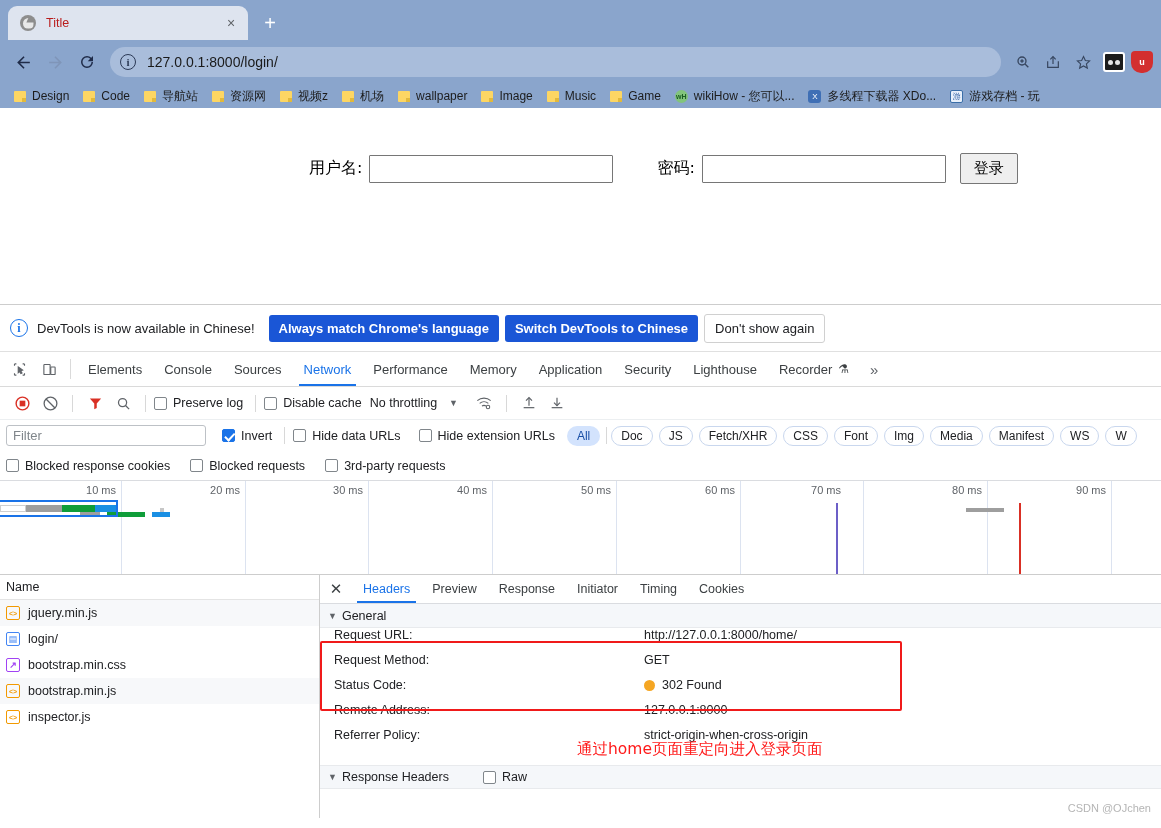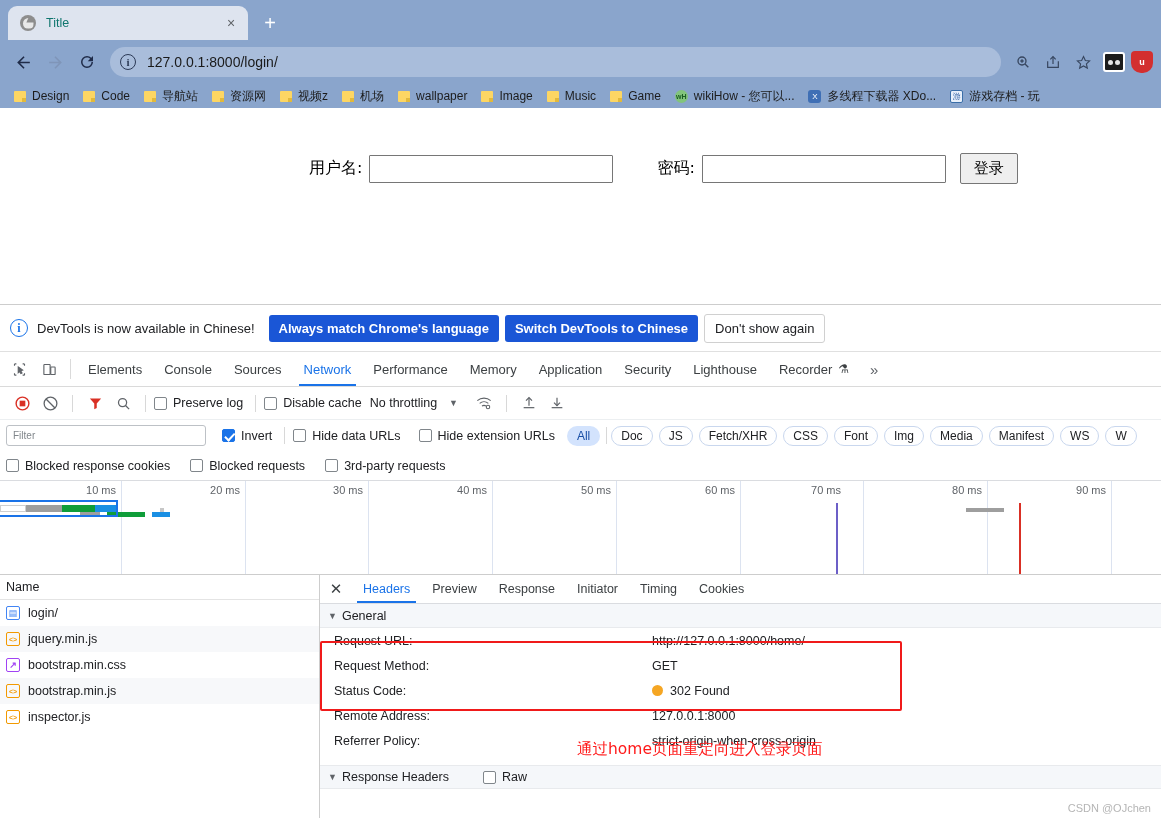--- a/index.html
+++ b/index.html
@@ -37,21 +37,21 @@
     display: flex; align-items: center; justify-content: center;
   }
   .tab-favicon::before {
     content: "";
     width: 11px; height: 11px;
     border-radius: 50%;
     background: #e8e8e8;
     clip-path: polygon(0 0, 55% 0, 35% 45%, 100% 45%, 100% 100%, 0 100%);
   }
   .tab-title {
-    font-size: 12.5px; color: #0f766e; margin-left: 10px;
+    font-size: 12.5px; color: #b91c1c; margin-left: 10px;
     flex: 1; white-space: nowrap; overflow: hidden;
   }
   .tab-close {
     width: 18px; height: 18px;
     display: flex; align-items: center; justify-content: center;
     font-size: 14px; color: #5f6368; line-height: 1;
   }
   .new-tab {
     width: 28px; height: 28px; margin-left: 8px; margin-bottom: 3px;
     display: flex; align-items: center; justify-content: center;
@@ -277,21 +277,21 @@
 
   .dt-filters {
     height: 31px;
     display: flex; align-items: center;
     padding-left: 6px;
     overflow: hidden;
   }
   .filter-input {
     width: 200px; height: 21px;
     border: 1px solid #bdc1c6; border-radius: 3px;
-    font-size: 10px; color: #80868b;
+    font-size: 13px; color: #80868b;
     padding: 0 6px;
     display: flex; align-items: center;
     flex: 0 0 200px;
     background: #fff;
   }
   .type-pill {
     border: 1px solid #c9d7ee; border-radius: 11px;
     font-size: 12px; color: #202124;
     padding: 2px 9px;
     margin-right: 6px;
@@ -412,24 +412,23 @@
     display: flex; align-items: center;
     padding-left: 8px;
     font-size: 12.5px; color: #202124;
     background: #f5f7fa;
     border-bottom: 1px solid #e8eaed;
   }
   .tri { font-size: 9px; color: #5f6368; margin-right: 5px; }
 
   .kv-row {
     height: 25px;
-    display: flex; align-items: center;
+    display: flex; align-items: flex-start;
     padding-left: 14px;
     font-size: 12.5px;
-    gap: 8px;
   }
   .kv-key { width: 310px; flex: 0 0 310px; color: #202124; }
   .kv-val { color: #202124; display: flex; align-items: center; }
   .status-dot {
     width: 11px; height: 11px; border-radius: 50%;
     background: #f5a623; margin-right: 7px; flex: 0 0 11px;
   }
 
   .redbox {
     position: absolute;
@@ -772,27 +771,27 @@
     <div class="ov-mark" style="left:1019px;top:22px;height:72px;background:#d93025;"></div>
     <div class="ov-bar" style="left:966px;top:27px;width:38px;background:#9e9e9e;height:4px;"></div>
   </div>
 
   <div class="bottom">
 
     <div class="req-list">
       <div class="req-head">
         <span>Name</span>
       </div>
+      <div class="req-row odd">
+        <span class="rt-ico js"></span>
+        <span>jquery.min.js</span>
+      </div>
       <div class="req-row">
         <span class="rt-ico doc"></span>
         <span>login/</span>
-      </div>
-      <div class="req-row odd">
-        <span class="rt-ico js"></span>
-        <span>jquery.min.js</span>
       </div>
       <div class="req-row">
         <span class="rt-ico css"></span>
         <span>bootstrap.min.css</span>
       </div>
       <div class="req-row odd">
         <span class="rt-ico js"></span>
         <span>bootstrap.min.js</span>
       </div>
       <div class="req-row">

